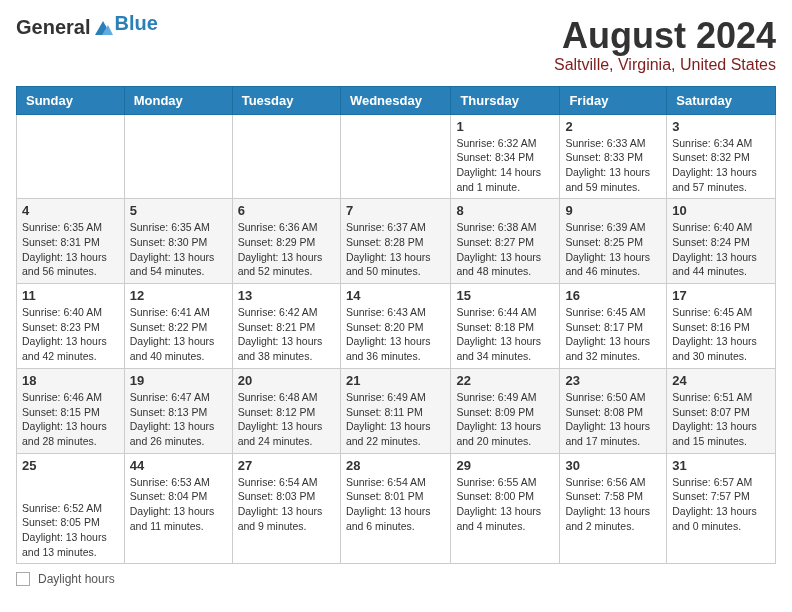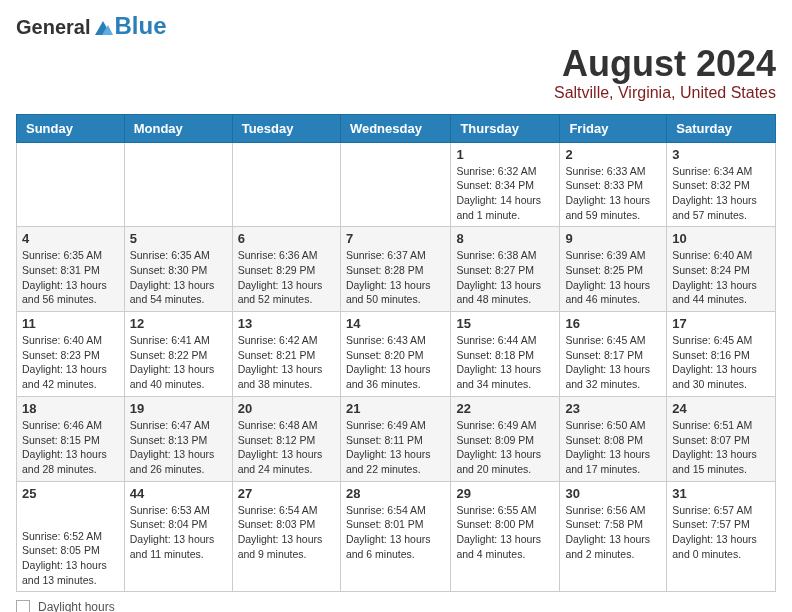--- a/index.html
+++ b/index.html
@@ -22,21 +22,20 @@
       align-items: flex-start;
     }
     .title-area {
       text-align: right;
     }
     .month-title {
       font-size: 36px;
       font-weight: bold;
       color: #333;
       line-height: 1.1;
-      margin-top: 28px;
     }
     .location-title {
       font-size: 16px;
       color: #7f1d1d;
     }
     table {
       width: 100%;
       border-collapse: collapse;
       font-size: 11px;
     }
@@ -95,21 +94,21 @@
 
 <div class="header-area">
   <div class="logo">
     <div style="display:flex;align-items:center;">
       <span style="font-size:20px;font-weight:bold;color:#333;">General</span>
       <svg width="22" height="18" viewBox="0 0 22 18" style="margin:0 1px;">
         <polygon points="4,16 12,2 20,16" fill="#2980b9"></polygon>
         <polygon points="11,16 17,6 22,16" fill="#5dade2"></polygon>
       </svg>
     </div>
-    <span style="font-size:24px;font-weight:bold;color:#2980b9;margin-top:-4px;">Blue</span>
+    <span style="font-size:20px;font-weight:bold;color:#2980b9;margin-top:-4px;">Blue</span>
   </div>
   <div class="title-area">
     <div class="month-title">August 2024</div>
     <div class="location-title">Saltville, Virginia, United States</div>
   </div>
 </div>
 
 <table>
   <thead>
     <tr>

